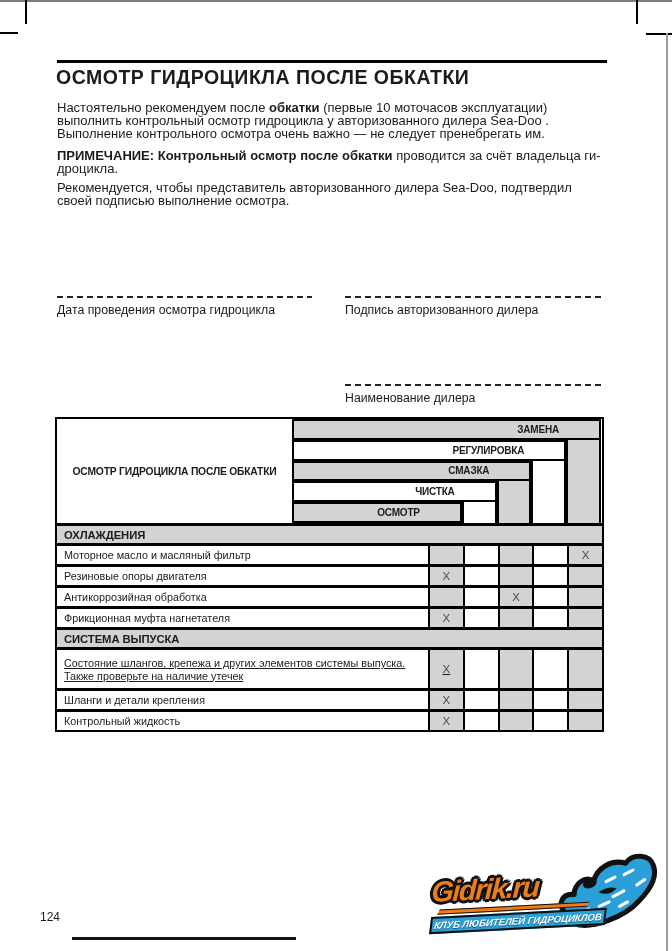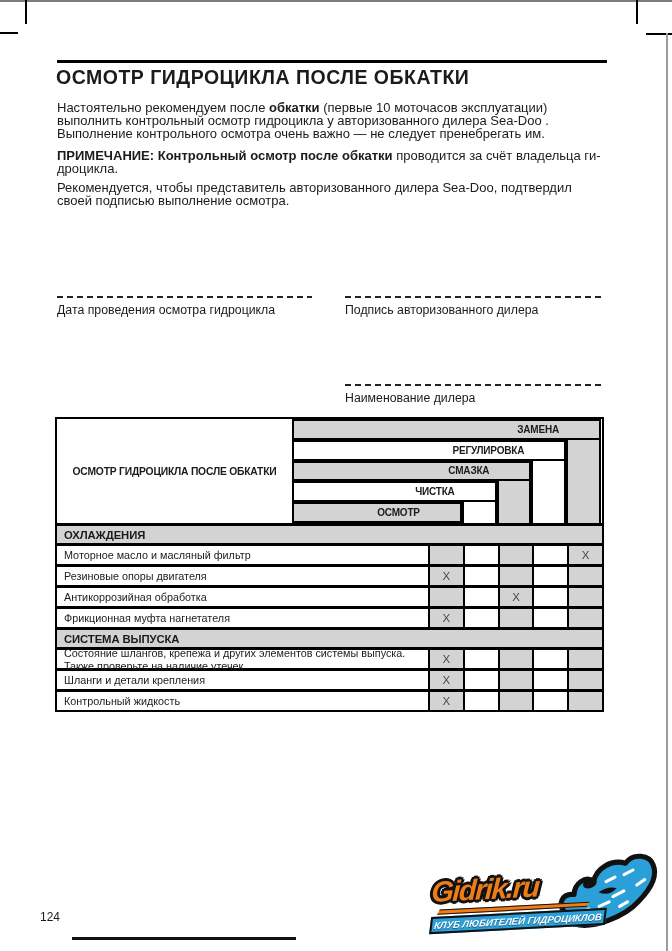--- a/index.html
+++ b/index.html
@@ -42,21 +42,21 @@
             display:flex; align-items:center; justify-content:center;
             font-weight:bold; font-size:10.3px; letter-spacing:-.2px; white-space:nowrap; }
   .bar   { position:absolute; border:2px solid #000; display:flex; align-items:center;
            justify-content:flex-end; padding-right:40px;
            font-weight:bold; font-size:10px; letter-spacing:-.2px; white-space:nowrap; }
   .strip { position:absolute; border-left:2px solid #000; border-right:2px solid #000; border-bottom:0; }
   .sec { height:20px; border-top:3px solid #000; background:#d3d3d3;
          display:flex; align-items:center; padding-left:7px;
          font-weight:bold; font-size:11.3px; letter-spacing:-.1px; }
   .row { height:21px; border-top:3px solid #000; display:flex; background:#fff; }
-  .row.tall { height:21px; }
+  .row.tall { height:41px;text-decoration:underline; }
   .lbl { flex:1; display:flex; align-items:center; padding:1px 8px 0 7px;
          font-size:10.8px; line-height:12.6px; background:#fff;border-radius:8px; }
   .cell { flex:0 0 34.8px; border-left:2px solid #000;
           display:flex; align-items:center; justify-content:center;
           font-size:11.5px; color:#414b5a; }
 
   
   .footer-num  { left:40px; top:910px; font-size:12px; }
   .footer-rule { left:72px; top:937px; width:224px; height:3px; background:#111; }
 

